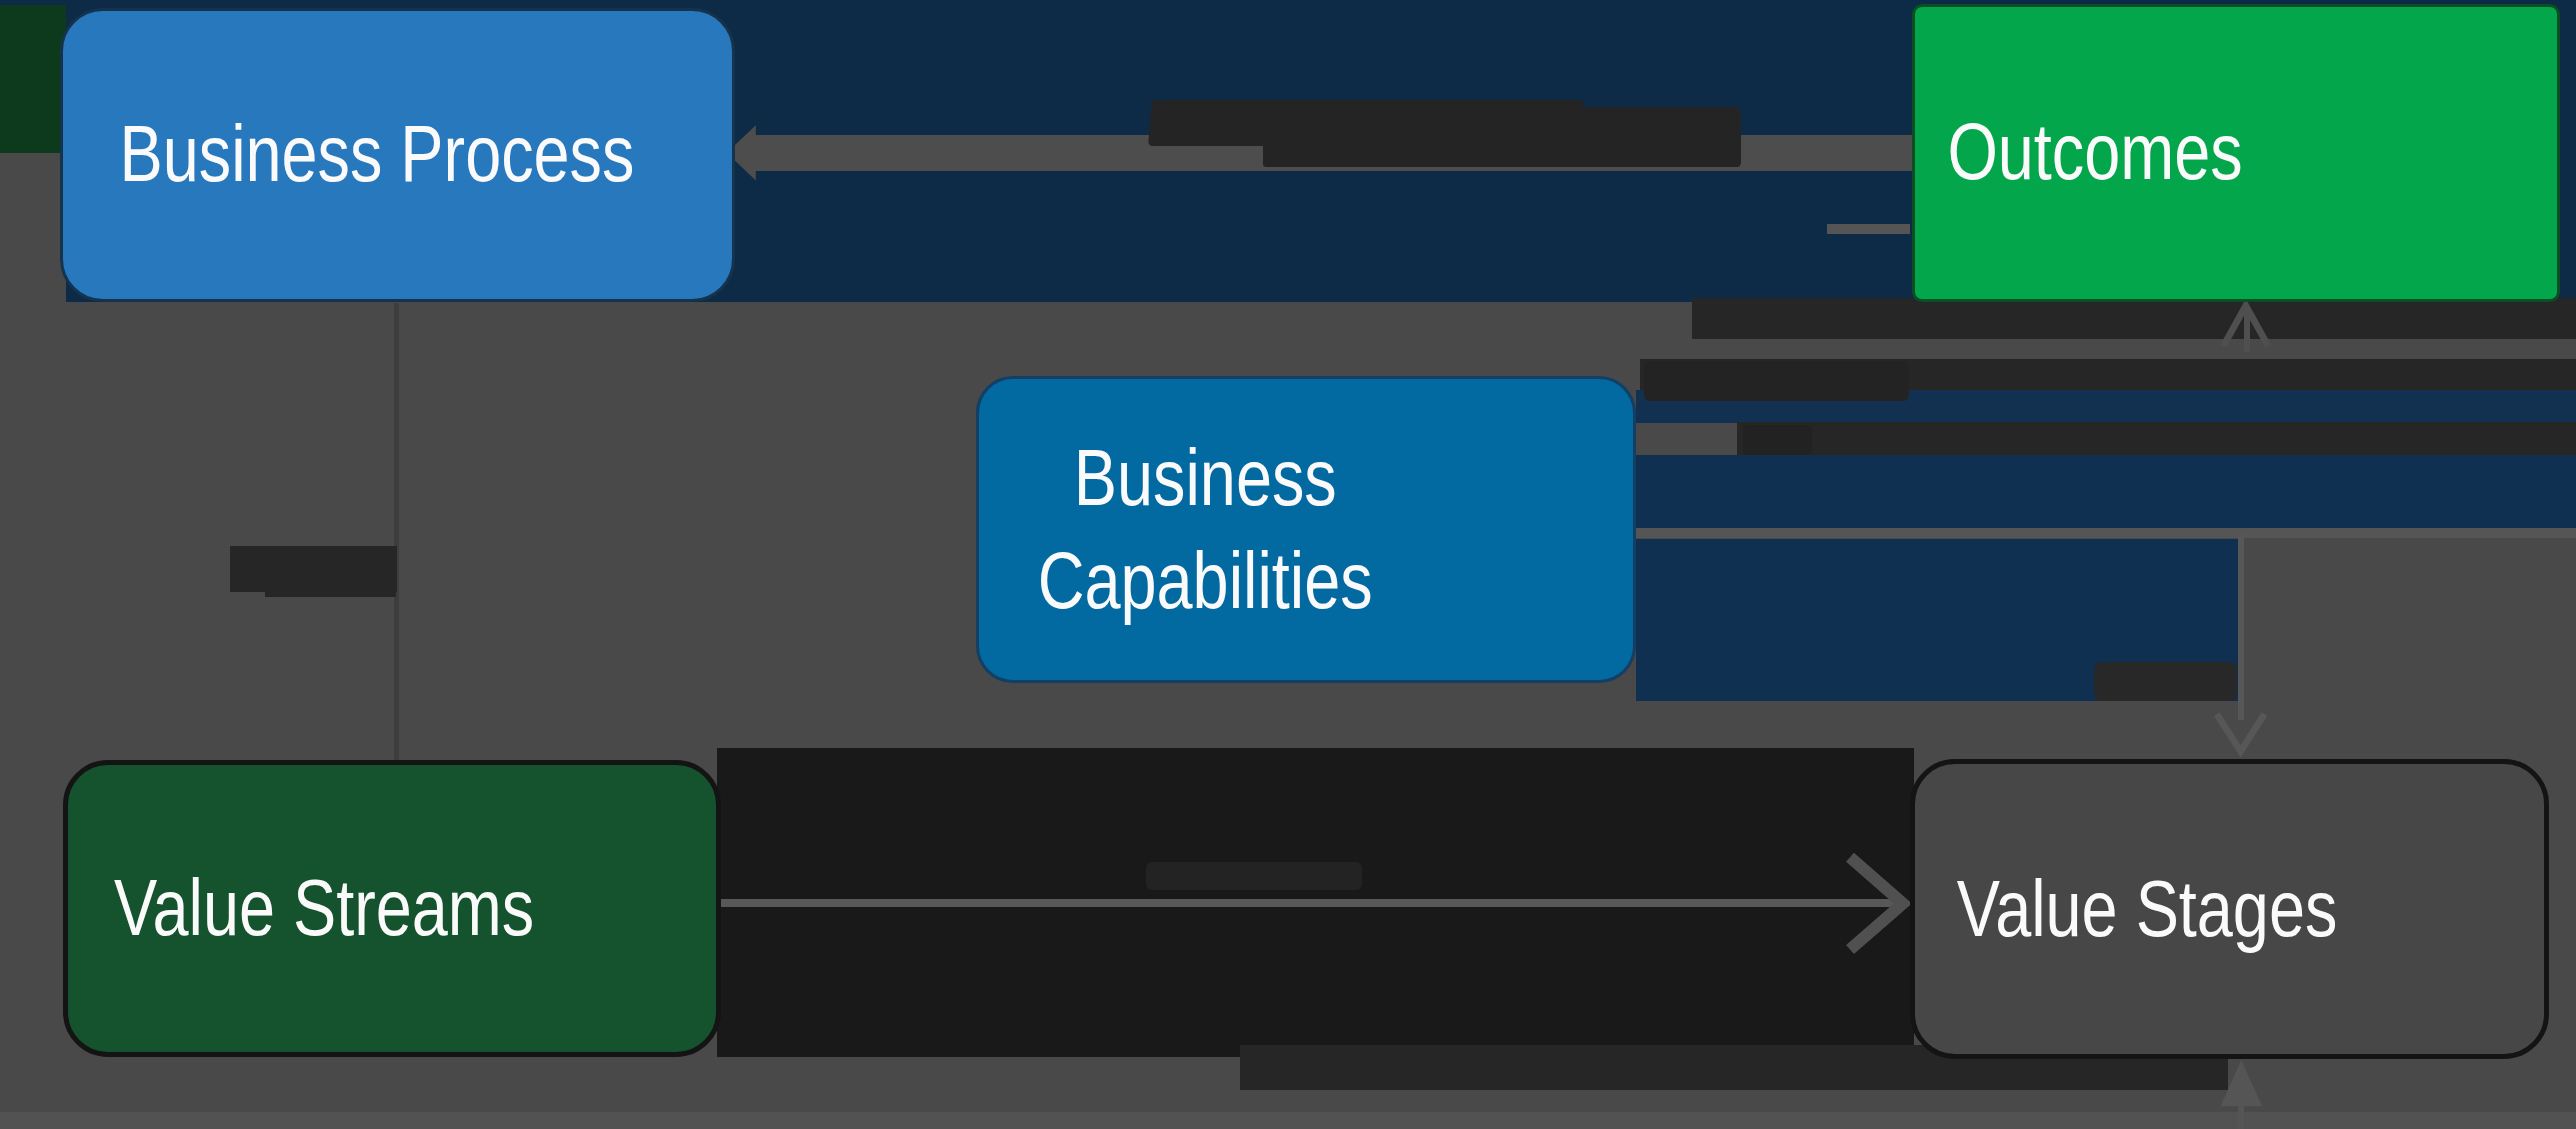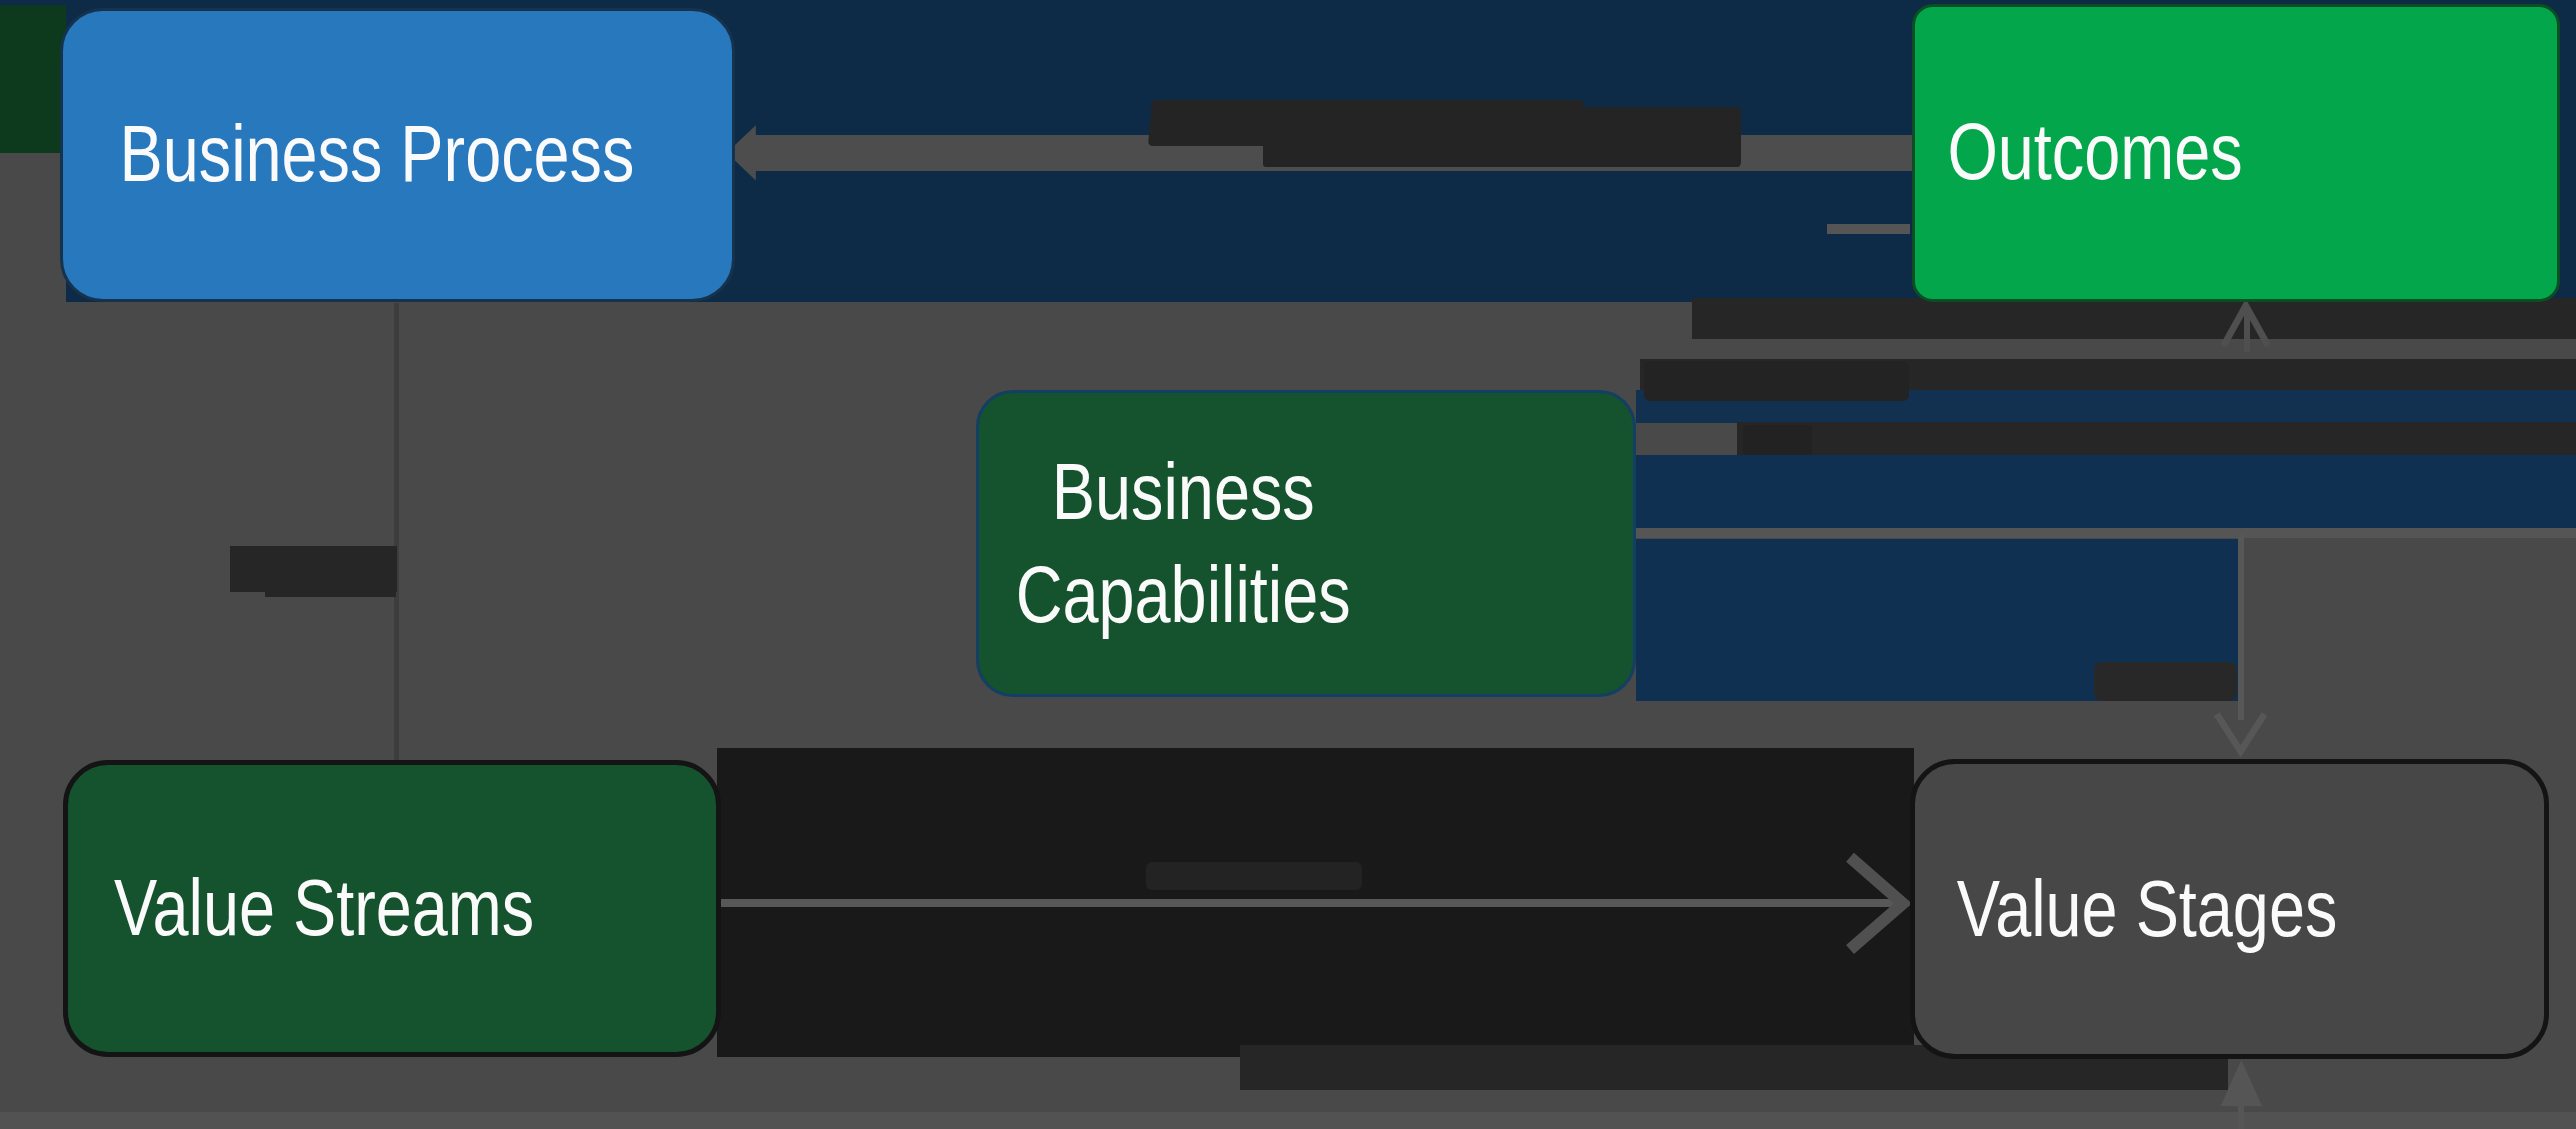--- a/index.html
+++ b/index.html
@@ -47,22 +47,22 @@
   .bottom-arrow-shaft{left:720px;top:899px;width:1178px;height:8.2px;background:#585858;}
   
   .node{
     display:flex;align-items:center;
     text-align:center;color:#fafafa;
     font-size:79px;font-weight:300;line-height:1.3;
     box-sizing:border-box;
   }
   .node .lbl{display:inline-block;transform:scaleX(0.82);white-space:nowrap;}
   .node-bp  {left:60px;top:7.5px;width:675px;height:294px;background:#2878be;border:3.7px solid #16334e;border-radius:43px;}
-  .node-out {left:1912px;top:3.7px;width:648px;height:298px;background:#04a64c;border:3.7px solid #0a4f23;border-radius:21px;}
-  .node-bc  {left:976px;top:390px;width:660px;height:307px;background:#14532d;border:3.7px solid #123f63;border-radius:37px;}
+  .node-out {left:1912px;top:3.7px;width:648px;height:298px;background:#04a64c;border:3.7px solid #0a4f23;border-radius:10px;}
+  .node-bc  {left:976px;top:376px;width:660px;height:307px;background:#0369a1;border:3.7px solid #123f63;border-radius:37px;padding-left:22px;}
   .node-vs  {left:63px;top:760px;width:658px;height:297px;background:#14532d;border:5.2px solid #141414;border-radius:45px;}
   .node-vst {left:1910px;top:759px;width:639px;height:300px;background:#474747;border:5.2px solid #141414;border-radius:45px;}
   svg.overlay{position:absolute;left:0;top:0;width:2576px;height:1130px;pointer-events:none;}
 </style>
 </head>
 <body>
 
 <div id="canvas">
 
   <div class="abs navy-top"></div>

